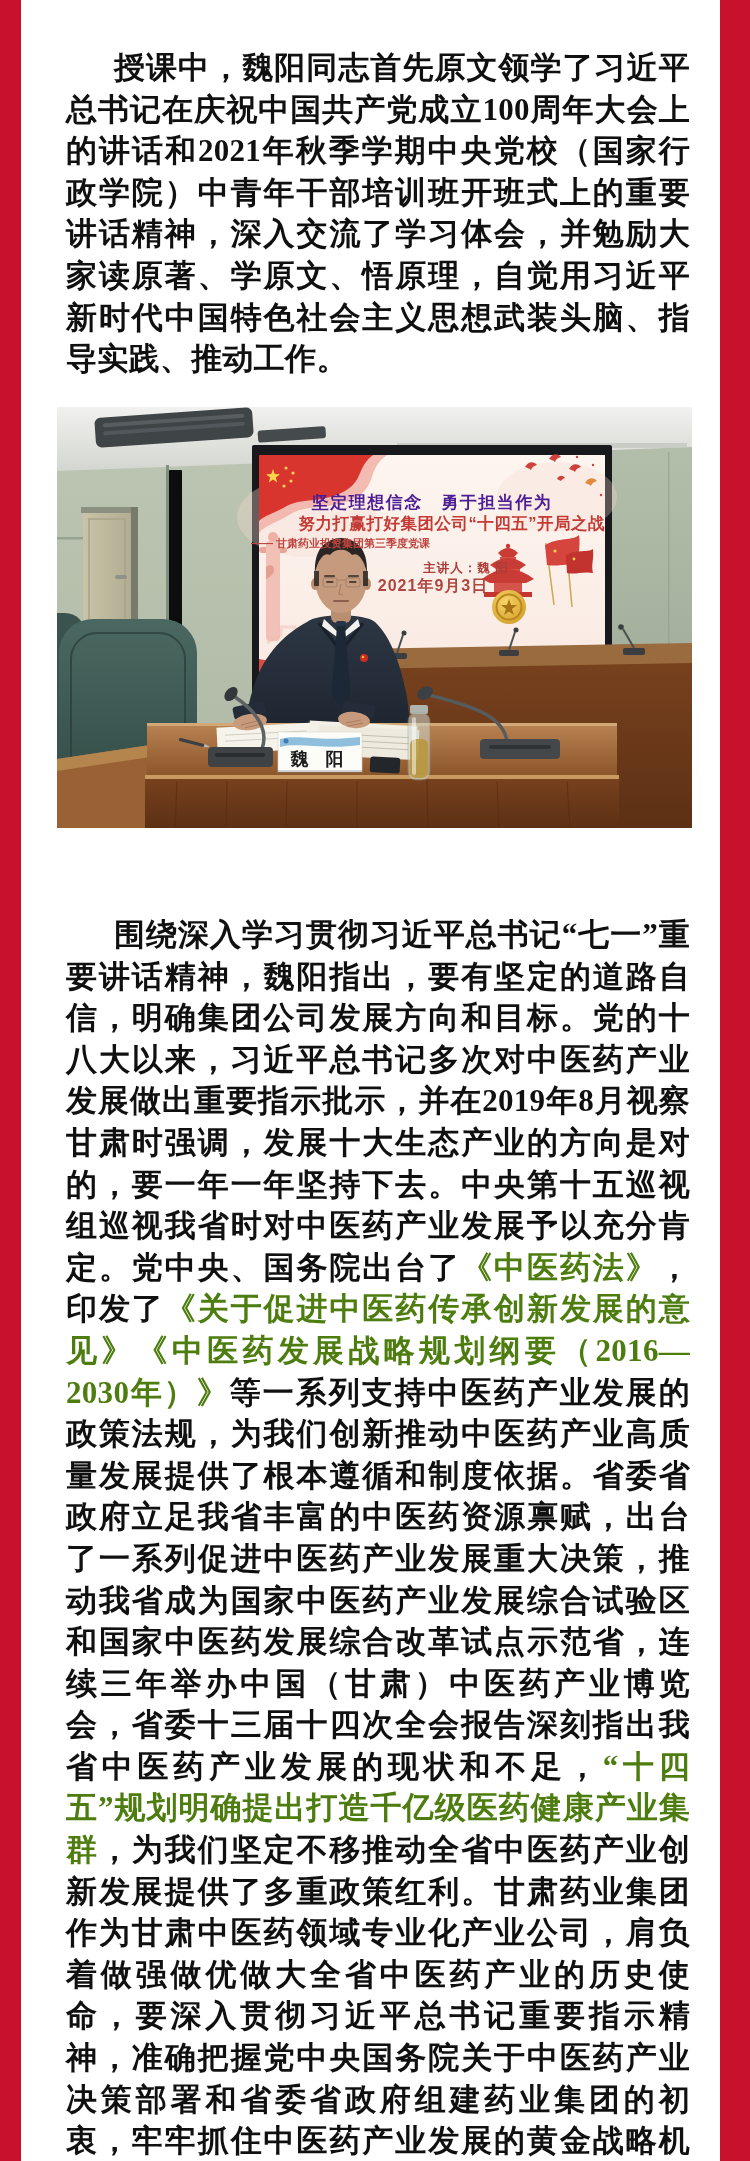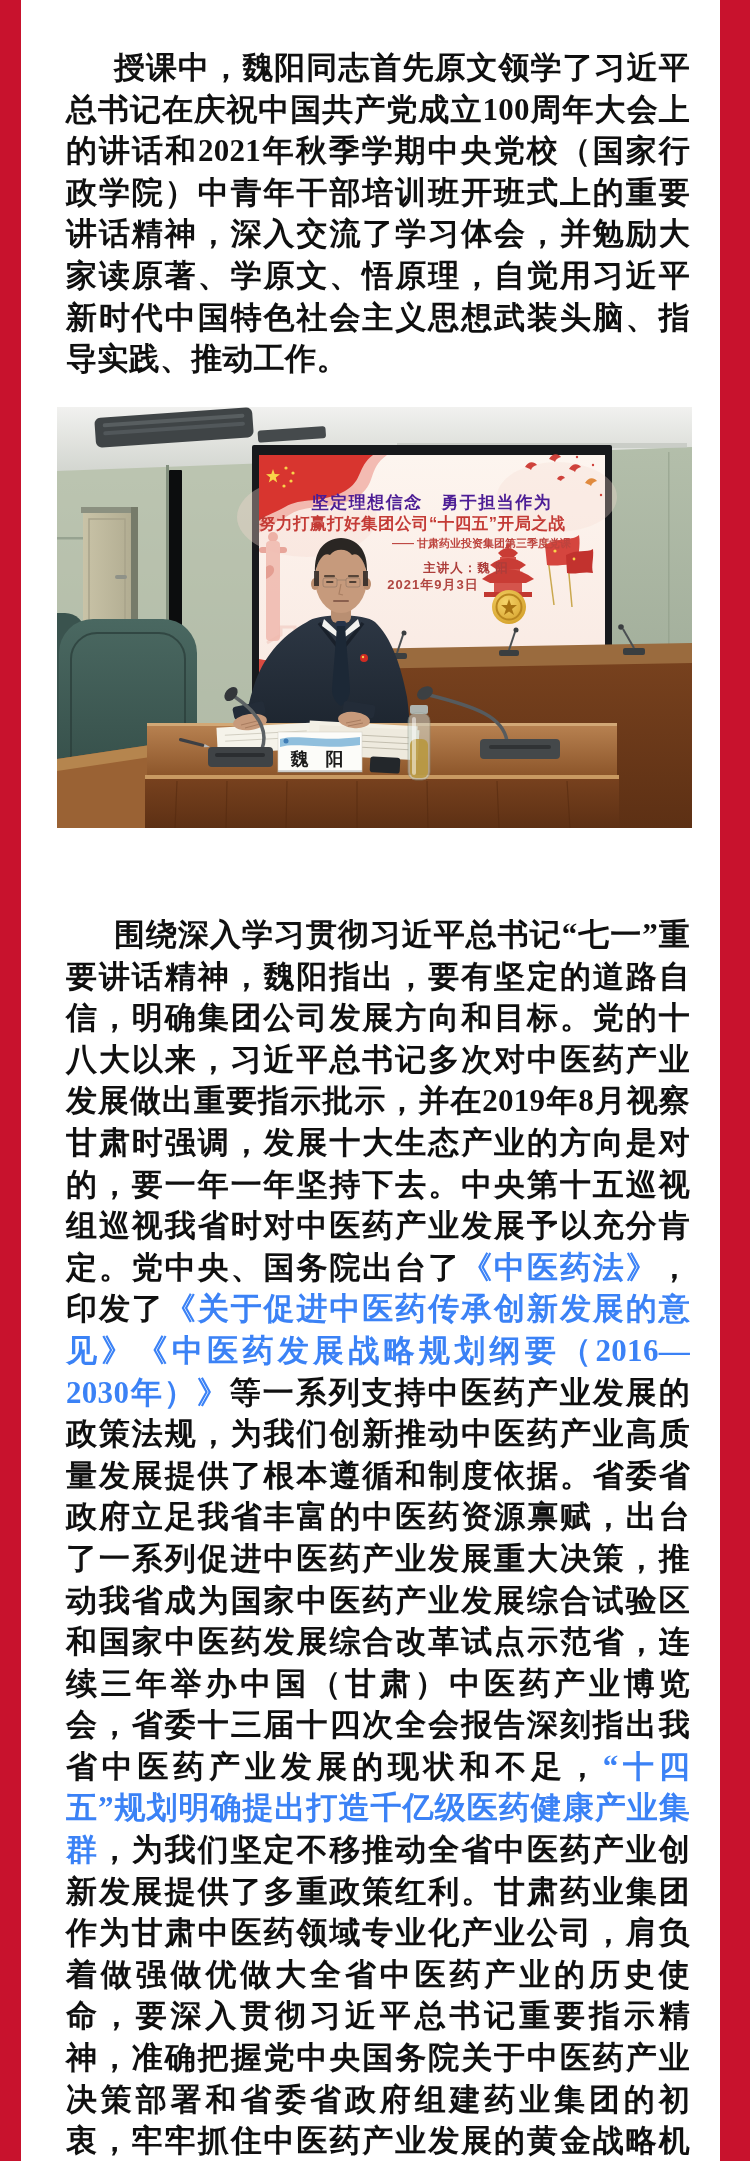--- a/index.html
+++ b/index.html
@@ -3,34 +3,34 @@
 <meta charset="utf-8">
 <style>
   html,body{margin:0;padding:0;background:#ffffff;}
   .page{position:relative;width:750px;height:2161px;margin:0 auto;background:#ffffff;overflow:hidden;
         font-family:"Liberation Serif","DejaVu Serif",serif;}
   .border-strip{position:absolute;top:0;height:100%;}
   .border-left{left:0;width:21px;}
   .border-right{right:0;width:30px;}
   .para{position:absolute;left:66px;width:624px;color:#101010;font-size:31px;line-height:41.6px;
         font-weight:700;text-align:justify;text-indent:1.55em;letter-spacing:0.3px;}
-  .para .red{color:#3b82f6;}
+  .para .red{color:#4d7c0f;}
   #para1{top:16px;}
   #para2{top:883px;}
 
   
   .photo{position:absolute;left:57px;top:407px;width:635px;height:421px;overflow:hidden;background:#9fab98;}
   .photo svg{position:absolute;left:0;top:0;}
   .slide-text{position:absolute;font-family:"Liberation Sans","DejaVu Sans",sans-serif;font-weight:bold;
               white-space:nowrap;pointer-events:none;}
   .st-1{left:202px;top:84px;width:346px;text-align:center;font-size:17px;color:#4c1d95;letter-spacing:1.5px;}
-  .st-2{left:202px;top:106px;width:346px;text-align:left;font-size:16.5px;color:#c43b36;letter-spacing:0.5px;}
-  .st-3{left:206px;top:129px;width:308px;text-align:right;font-size:11px;color:#bd443e;}
+  .st-2{left:202px;top:106px;width:346px;text-align:right;font-size:16.5px;color:#c43b36;letter-spacing:0.5px;}
+  .st-3{left:194px;top:129px;width:308px;font-size:11px;color:#bd443e;}
   .st-4{left:202px;top:153px;width:414px;text-align:center;font-size:12.5px;color:#ad3d3a;letter-spacing:1px;}
-  .st-5{left:202px;top:169px;width:348px;text-align:center;font-size:13px;color:#b04540;letter-spacing:1px;}
+  .st-5{left:202px;top:169px;width:348px;text-align:center;font-size:16px;color:#b04540;letter-spacing:1px;}
   .name-card-label{position:absolute;left:221px;top:340px;width:84px;text-align:center;font-size:18px;
                    font-weight:bold;color:#1b1b1b;letter-spacing:6px;font-family:Liberation Sans, sans-serif;}
 </style>
 </head>
 <body>
 
 <div class="page">
   <div class="border-strip border-left" style="background:#c8122d"></div>
   <div class="border-strip border-right" style="background:#c8122d"></div>
 

